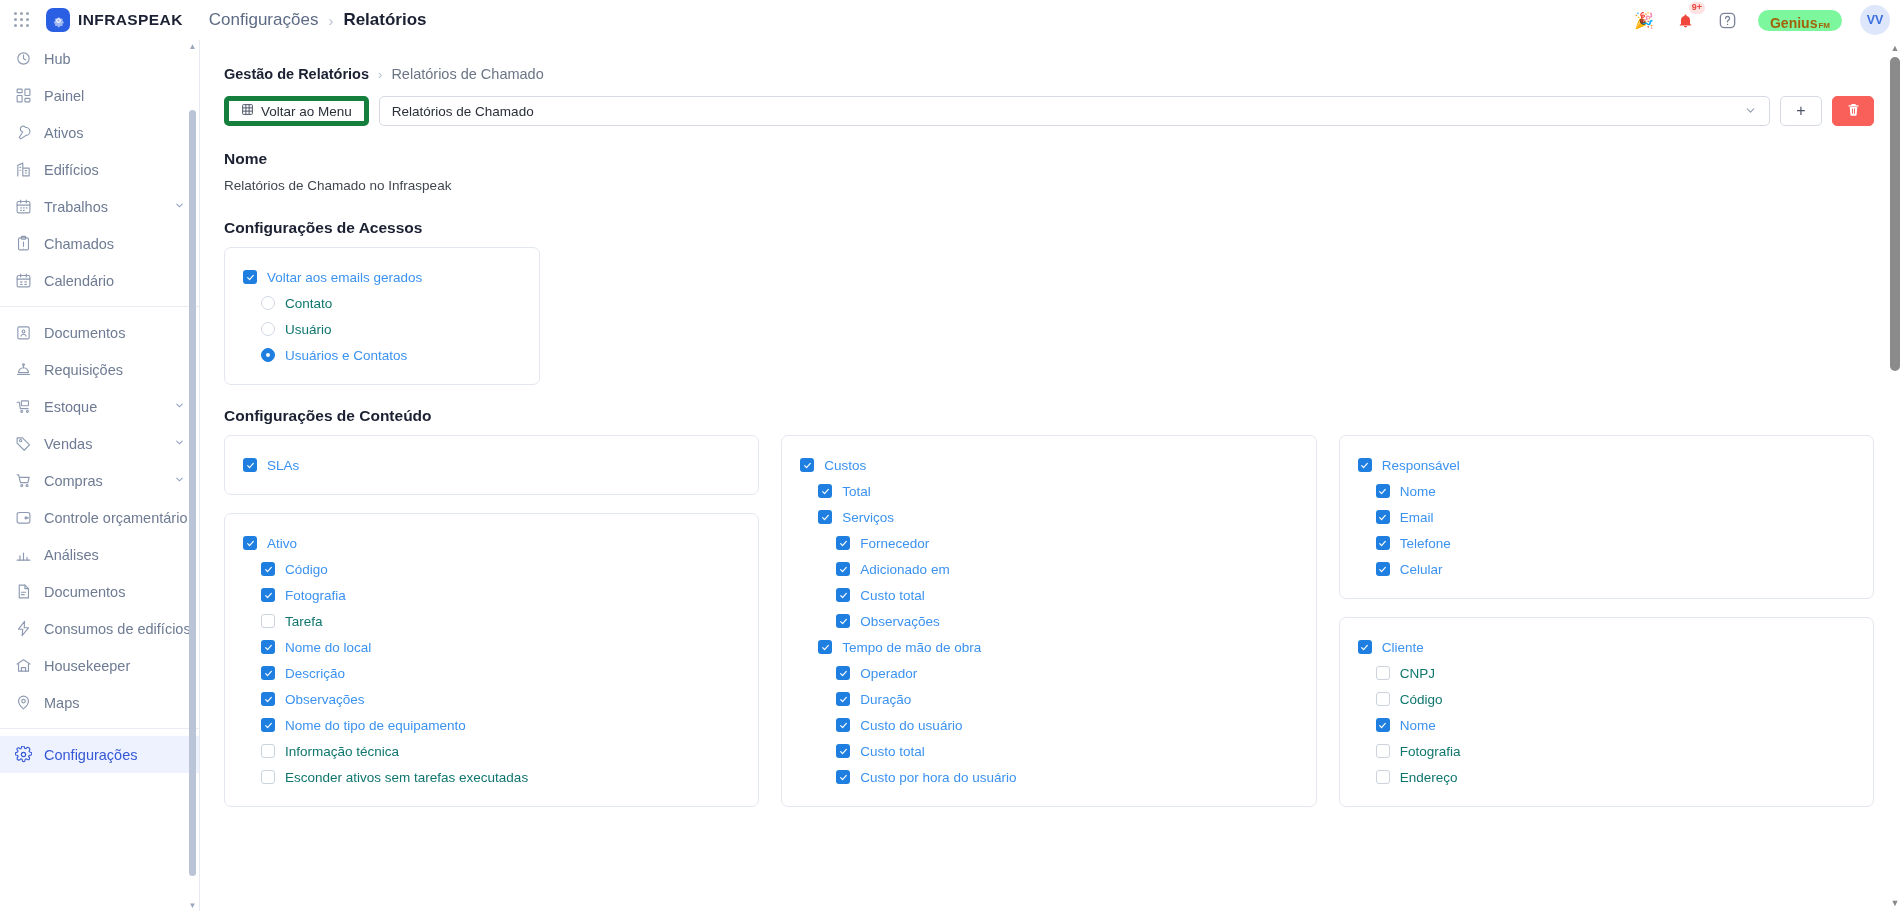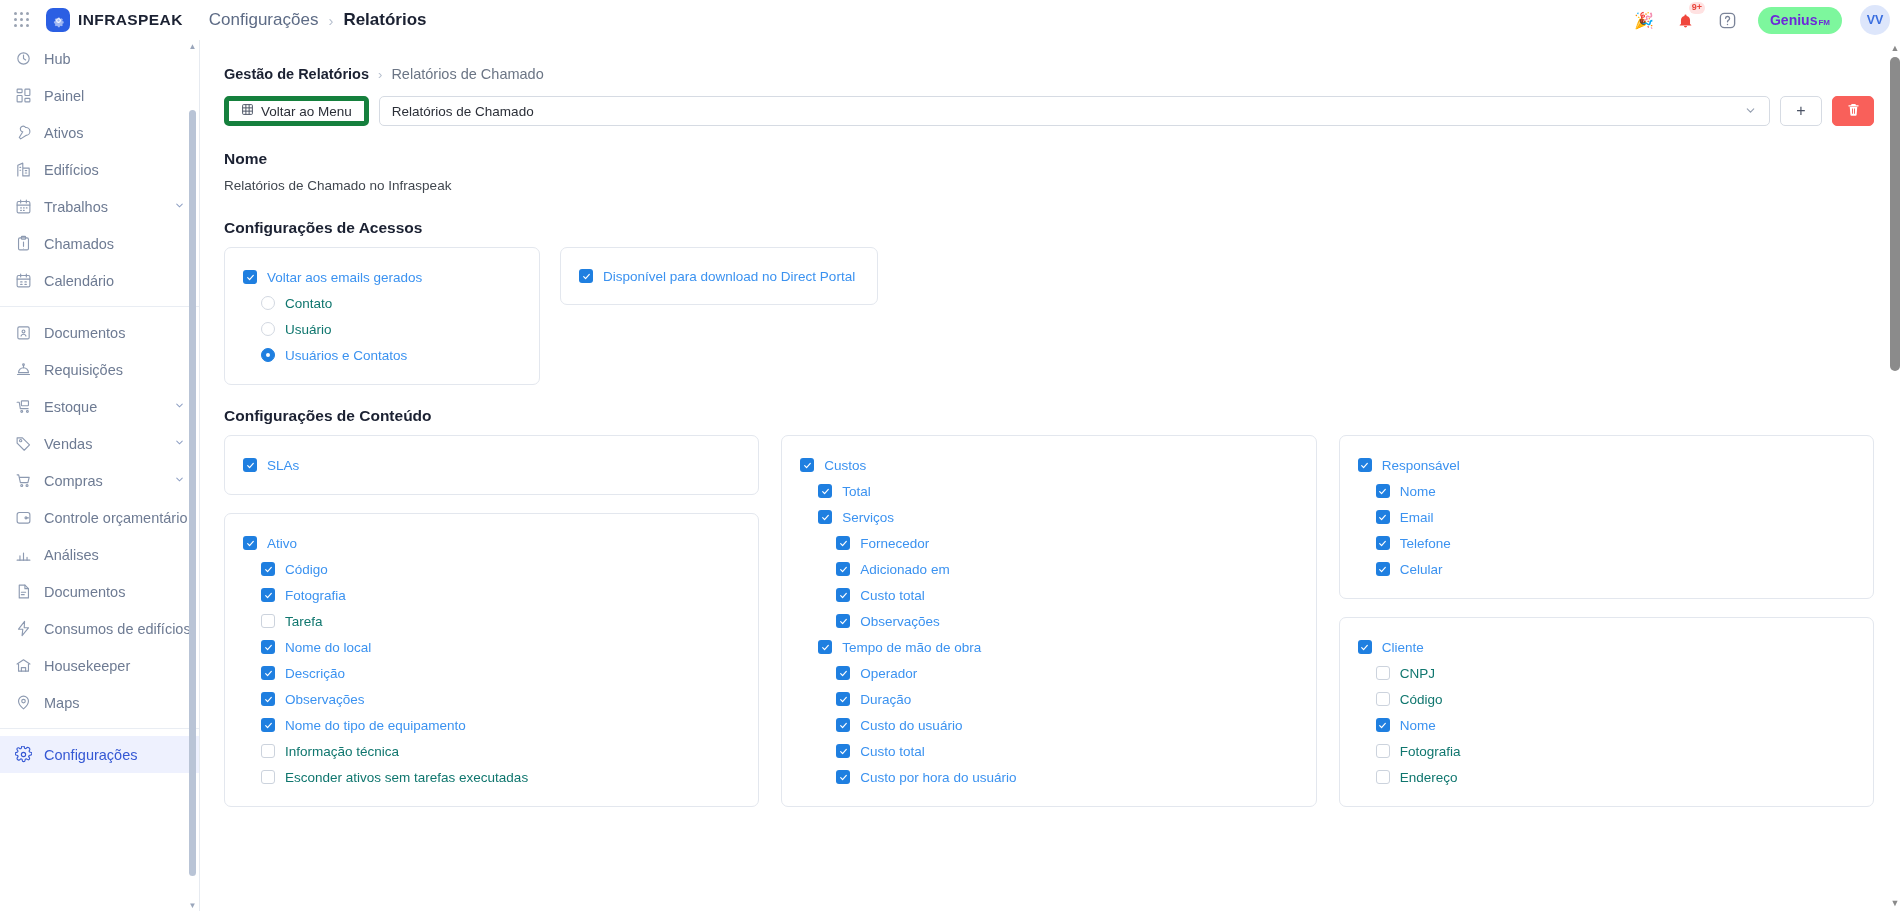--- a/index.html
+++ b/index.html
@@ -33,22 +33,22 @@
   .crumbs { display: flex; align-items: center; gap: 10px; margin-left: 26px; }
   .crumb { font-size: 17px; color: #5d6b85; cursor: pointer; }
   .crumb.active { color: #1b2132; font-weight: bold; }
   .crumb-sep { color: #b6bfce; font-size: 15px; }
 
   .topbar-right { margin-left: auto; display: flex; align-items: center; gap: 18px; }
   .ticon { width: 24px; height: 24px; display: flex; align-items: center; justify-content: center;
     cursor: pointer; position: relative; font-size: 16px; }
   .badge { position: absolute; top: -6px; right: -7px; background: #ffe2e2; color: #e8453c;
     border-radius: 8px; font-size: 9px; font-weight: bold; padding: 1px 3px; line-height: 1.1; }
-  .genius-pill { background: #7df79d; color: #6d28d9; border-radius: 14px;
-    padding: 5px 12px 6px; font-size: 14px; font-weight: bold; cursor: pointer;
+  .genius-pill { background: #7df79d; color: #a16207; border-radius: 14px;
+    padding: 5px 12px 0; font-size: 14px; font-weight: bold; cursor: pointer;
     display: flex; align-items: baseline; gap: 1px; }
   .genius-pill sup { font-size: 8px; font-weight: bold; }
   .avatar { width: 30px; height: 30px; border-radius: 50%; background: #dde6fb; color: #3b6fe0;
     display: flex; align-items: center; justify-content: center; font-size: 12.5px;
     font-weight: bold; cursor: pointer; }
 
   
   .sidebar {
     position: absolute; top: 40px; left: 0; width: 200px; bottom: 0;
     background: #fff; border-right: 1px solid #e6eaf0; overflow: hidden;
@@ -489,30 +489,20 @@
               </div>
               <div class="crow l1">
                 <span class="rb on">
                   <i></i>
                 </span>
                 <span class="clab on">Usuários e Contatos</span>
               </div>
             </div>
         </div>
 
-        <div class="card access-b">
-          <div class="crow">
-            <span class="cb on">
-              <svg viewBox="0 0 24 24" fill="none" stroke="#fff" stroke-width="3.2">
-                  <path d="M4.5 12.5l5 5 10-11" stroke-linecap="round" stroke-linejoin="round"></path>
-                </svg>
-            </span>
-            <span class="clab on">Disponível para download no Direct Portal</span>
-          </div>
-        </div>
       </div>
 
       <h3 class="sec-h mt">Configurações de Conteúdo</h3>
 
       <div class="cols" id="content-cols">
           <div class="col">
             <div class="card">
               <div class="crow">
                 <span class="cb on">
                   <svg viewBox="0 0 24 24" fill="none" stroke="#fff" stroke-width="3.2">

